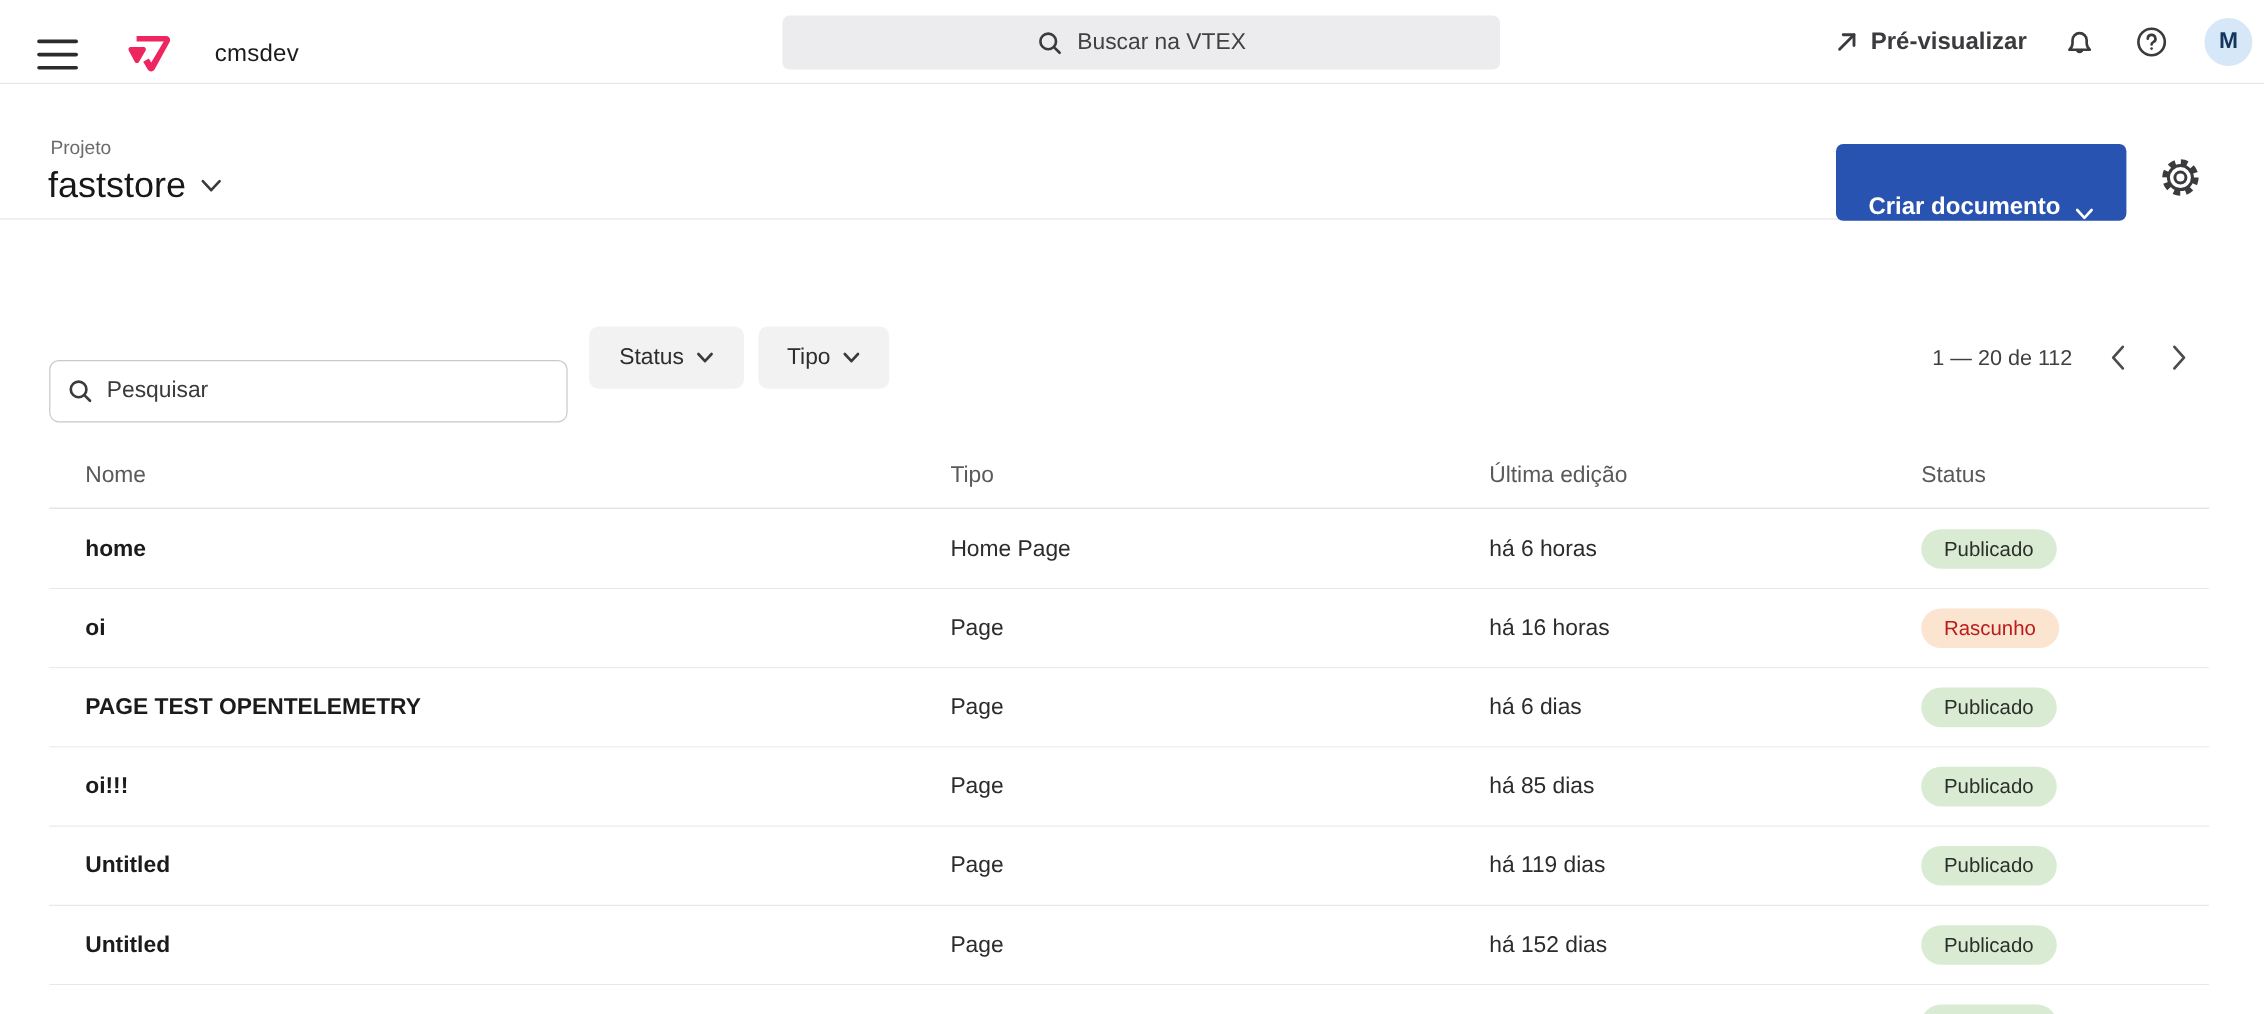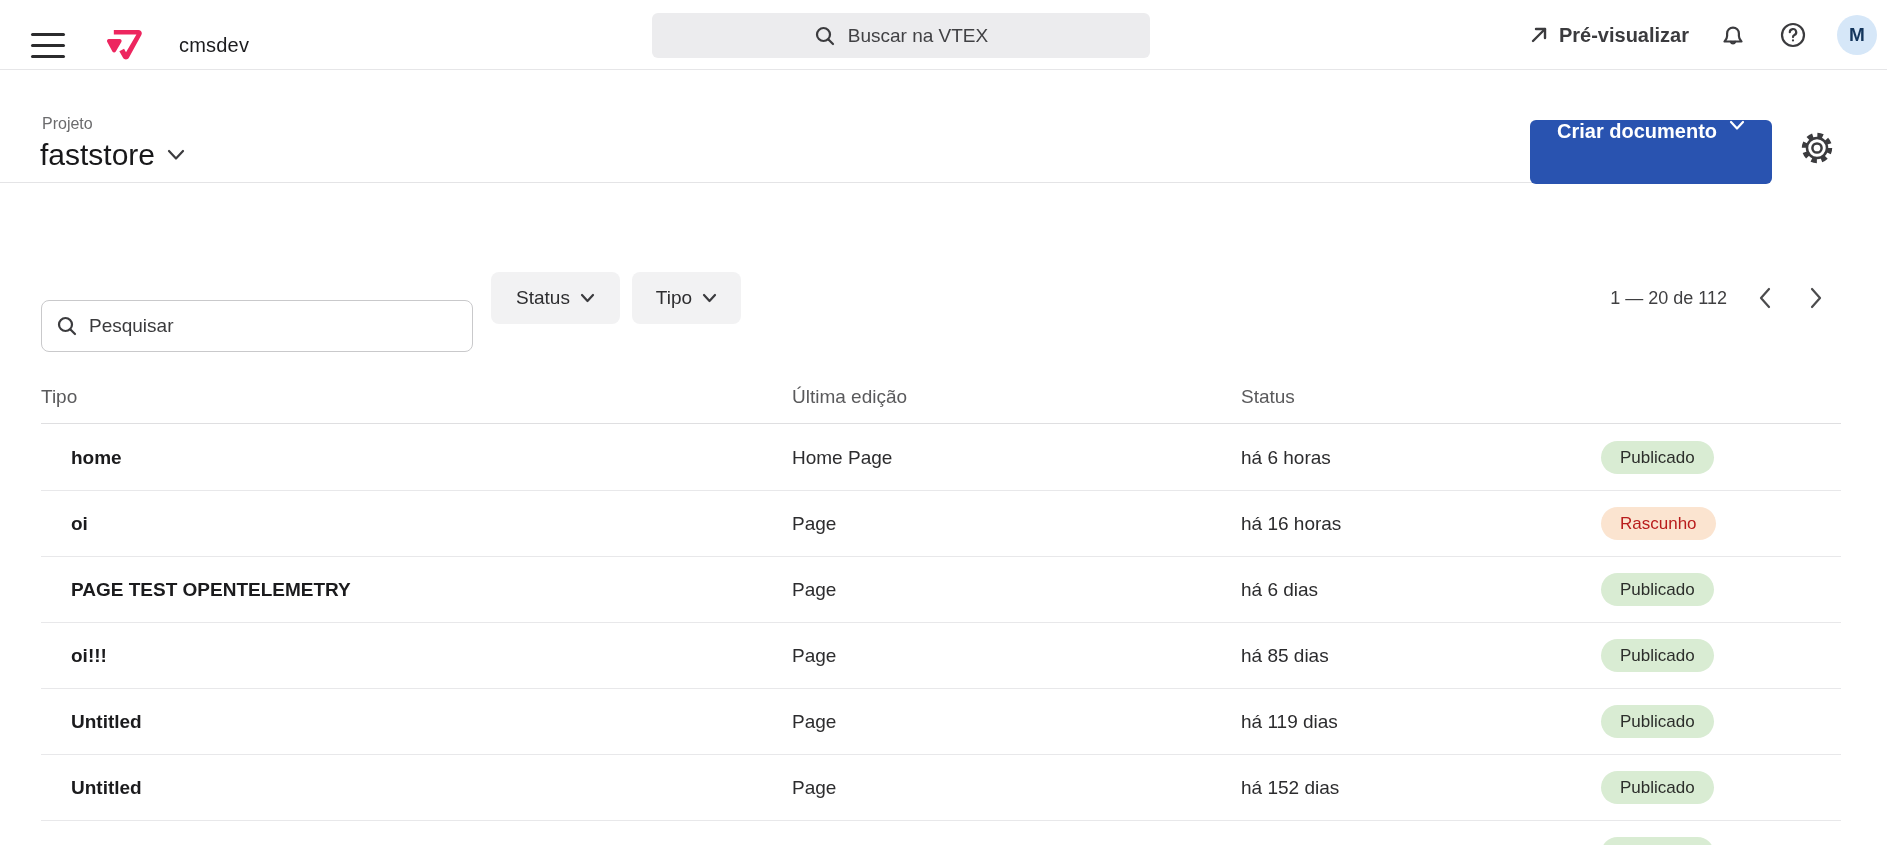--- a/index.html
+++ b/index.html
@@ -12,39 +12,39 @@
 
   
   .topbar { position:absolute; top:0; left:0; width:1887px; height:70px;
             background:#fff; border-bottom:1px solid #e6e6e8; }
   .topbar-left { position:absolute; left:29px; top:0; height:90px; display:flex; align-items:center; gap:37px; }
   .hamburger { display:flex; flex-direction:column; gap:8px; padding:4px 2px; }
   .hamburger span { display:block; width:34px; height:3px; background:#2b2b2d; border-radius:2px; }
   .logo-svg { display:block; }
   .account-name { font-size:20px; font-weight:500; color:#1c1c1e; letter-spacing:.2px; }
 
-  .topbar-search { position:absolute; left:652px; top:13px; width:498px; height:45px;
+  .topbar-search { position:absolute; left:652px; top:13px; width:598px; height:45px;
     background:#ececee; border-radius:6px; display:flex; align-items:center; justify-content:center;
     gap:12px; color:#414144; font-size:19px; }
 
   .topbar-right { position:absolute; right:10px; top:0; height:70px; display:flex; align-items:center; gap:28px; }
   .preview-btn { display:flex; align-items:center; gap:10px; font-size:20px; font-weight:600; color:#3b3b3e; }
   .iconbtn { display:flex; align-items:center; justify-content:center; width:32px; height:32px; }
   .avatar { width:40px; height:40px; border-radius:50%; background:#d6e7f8; color:#14365c;
             font-size:19px; font-weight:700; display:flex; align-items:center; justify-content:center; }
 
   
   .project-header { position:absolute; top:70px; left:0; width:1614px; height:113px;
                     background:#fff; border-bottom:1px solid #e4e4e6; }
   .project-label { position:absolute; left:42px; top:45px; font-size:16px; color:#6b6b6d; }
   .project-name-row { position:absolute; left:40px; top:68px; display:flex; align-items:center; gap:12px; }
   .project-name { font-size:30px; font-weight:500; color:#18181a; }
   .create-btn { position:absolute; left:1530px; top:50px; width:242px; height:64px;
     background:#2953b0; border-radius:6px; color:#fff; font-size:20px; font-weight:600;
-    display:flex; align-items:flex-start; justify-content:center; gap:12px; }
+    display:flex; align-items:flex-end; justify-content:center; gap:12px; }
   .gear-btn { position:absolute; left:1798px; top:59px; width:38px; height:38px;
     display:flex; align-items:center; justify-content:center; }
 
   
   .search-field { position:absolute; left:41px; top:272px; width:432px; height:52px;
     border:1px solid #c9c9cb; border-radius:8px; background:#fff;
     display:flex; align-items:center; padding:0 14px; gap:11px;margin-top:28px; }
   .search-field input { border:none; outline:none; flex:1; font-size:19px;
     font-family:inherit; color:#2e2e30; background:transparent; }
   .search-field input::placeholder { color:#3a3a3c; opacity:1; }
@@ -178,20 +178,21 @@
         </svg>
     </button>
     <button class="page-nav">
       <svg class="stroke-ic" width="14" height="24" viewBox="0 0 14 24" style="stroke:#4b4b4d">
           <polyline points="3,3 11,12 3,21"></polyline>
         </svg>
     </button>
   </div>
 
   <div class="thead">
+    <span class="h-name">Nome</span>
     <span>Tipo</span>
     <span>Última edição</span>
     <span>Status</span>
   </div>
   <div class="tbody" id="tbody">
     <div class="trow">
       <span class="c-name">home</span>
       <span class="c-type">Home Page</span>
       <span class="c-edit">há 6 horas</span>
       <span class="c-status">

